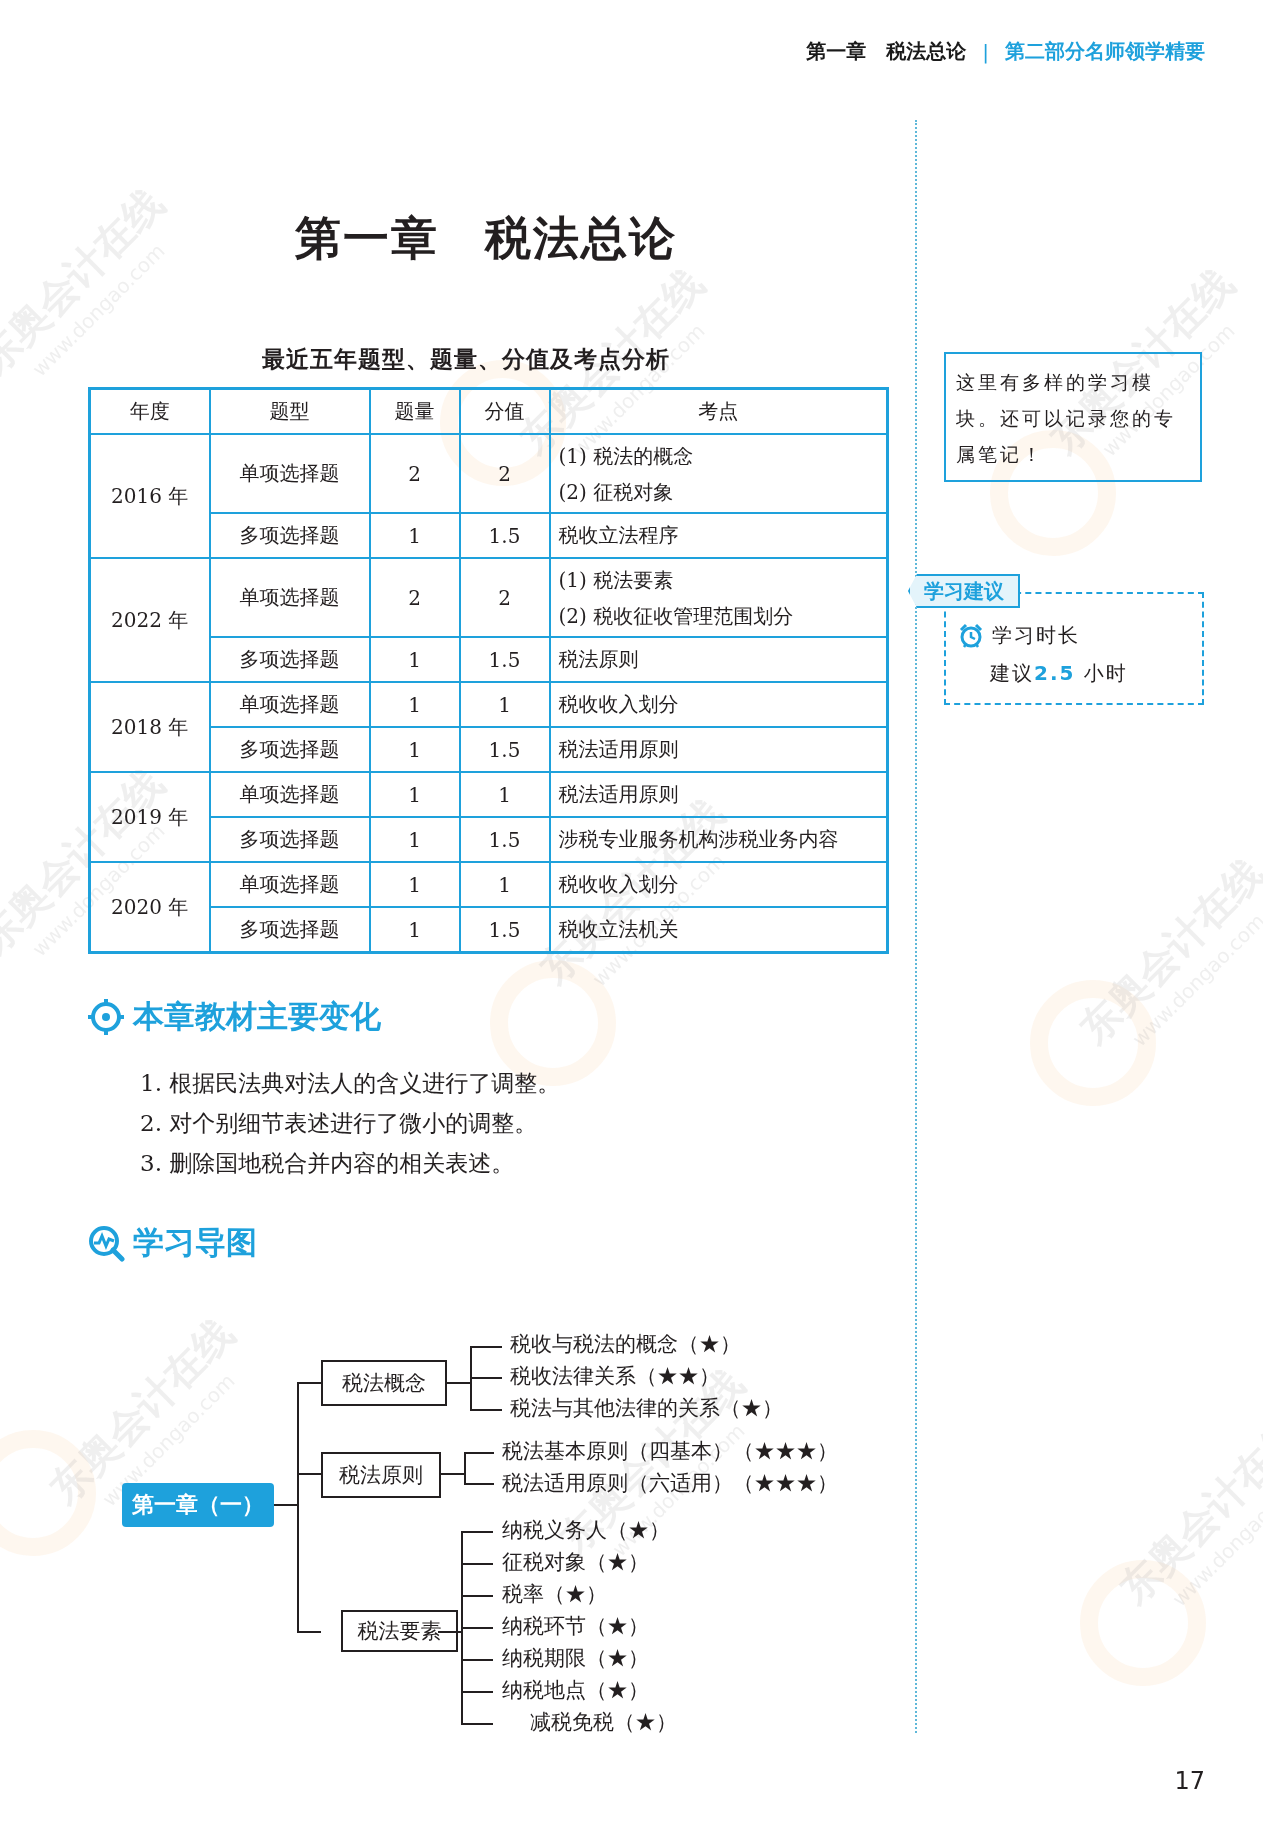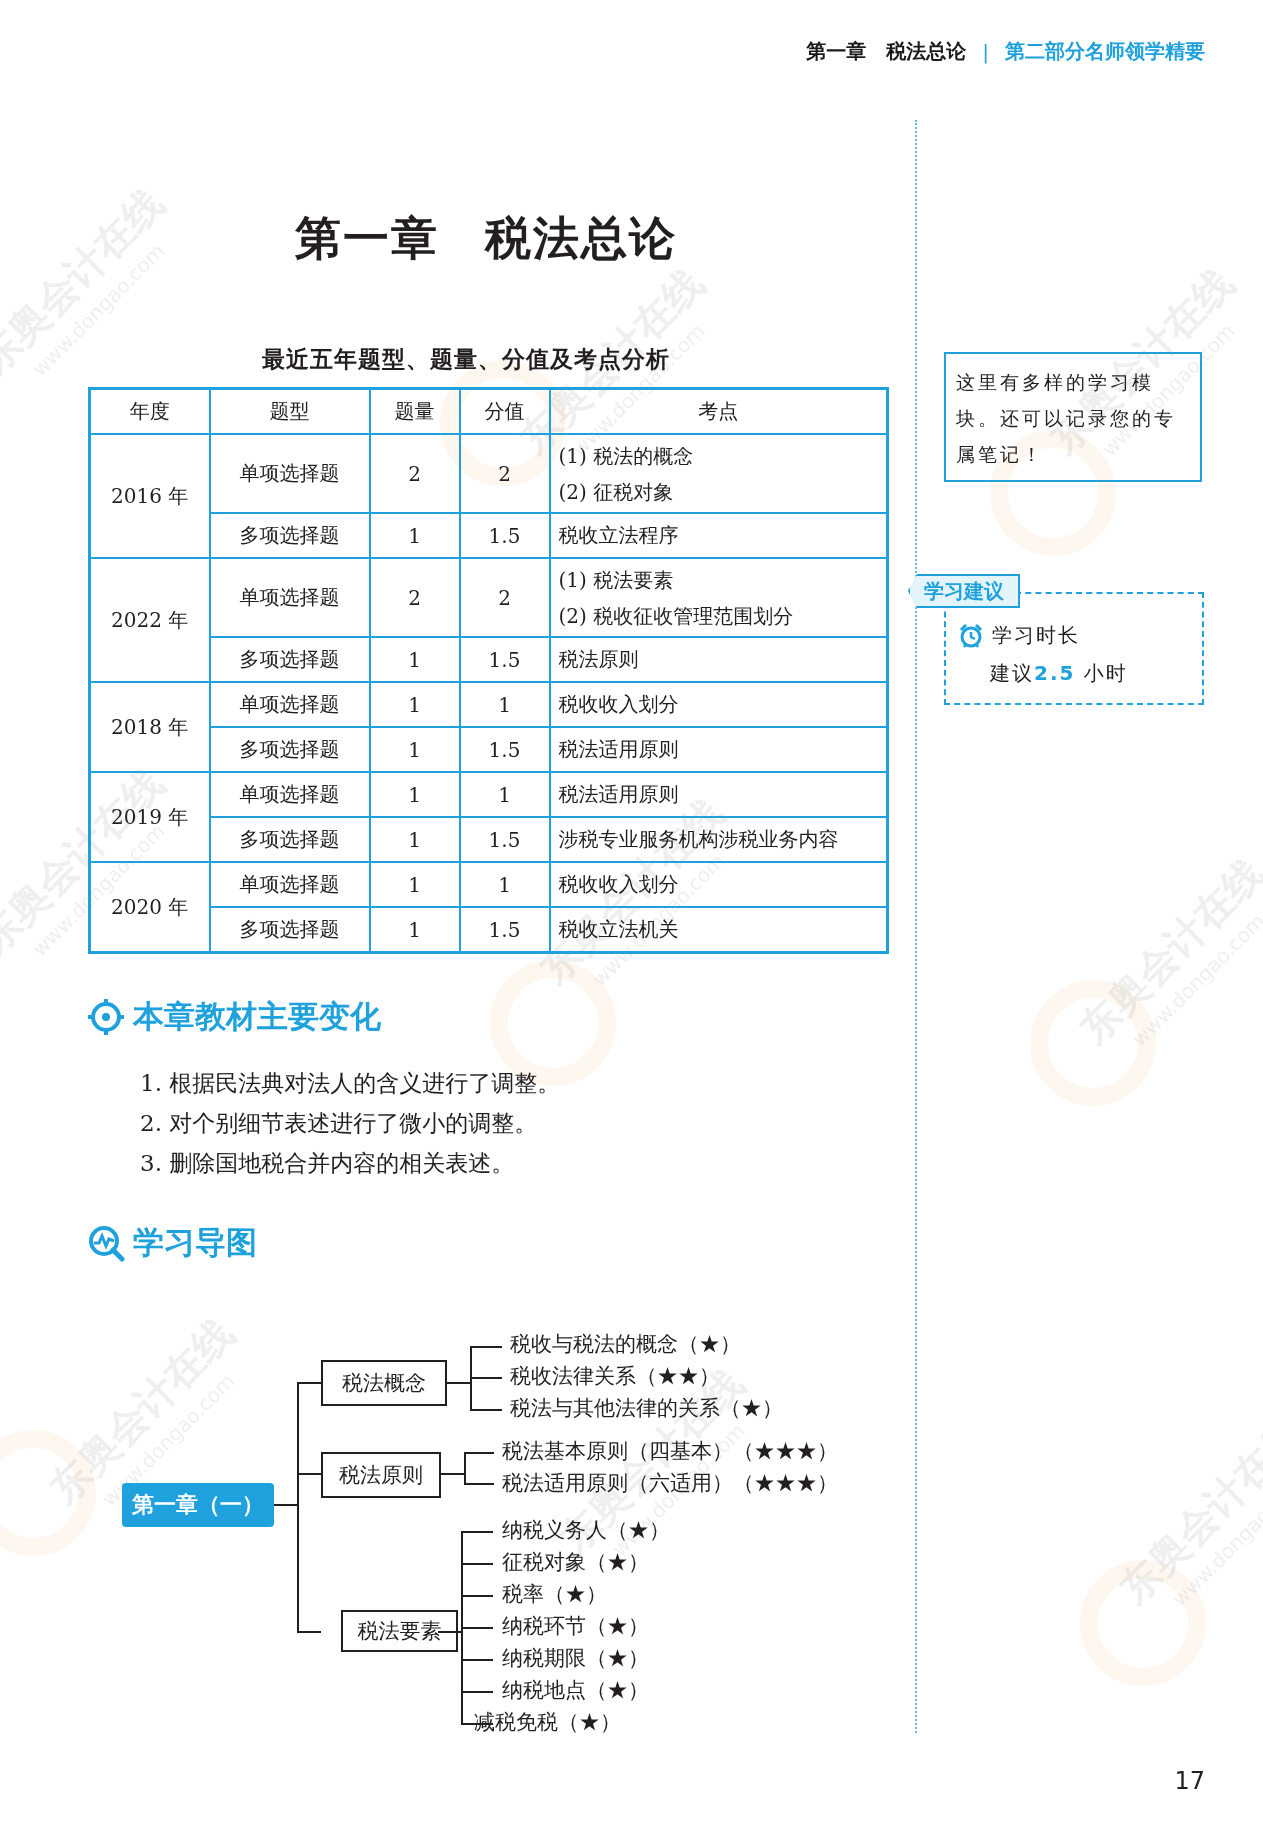--- a/index.html
+++ b/index.html
@@ -287,21 +287,21 @@
   <div class="line" style="left:461px;top:1627px;width:32px;height:2px;"></div>
   <div class="line" style="left:461px;top:1659px;width:32px;height:2px;"></div>
   <div class="line" style="left:461px;top:1691px;width:32px;height:2px;"></div>
   <div class="line" style="left:461px;top:1723px;width:32px;height:2px;"></div>
   <div class="abs mm-leaf" style="left:502px;top:1516px;">纳税义务人（★）</div>
   <div class="abs mm-leaf" style="left:502px;top:1548px;">征税对象（★）</div>
   <div class="abs mm-leaf" style="left:502px;top:1580px;">税率（★）</div>
   <div class="abs mm-leaf" style="left:502px;top:1612px;">纳税环节（★）</div>
   <div class="abs mm-leaf" style="left:502px;top:1644px;">纳税期限（★）</div>
   <div class="abs mm-leaf" style="left:502px;top:1676px;">纳税地点（★）</div>
-  <div class="abs mm-leaf" style="left:474px;top:1708px;text-align:right;">减税免税（★）</div>
+  <div class="abs mm-leaf" style="left:530px;top:1708px;text-align:right;">减税免税（★）</div>
 </div>
 
 <div class="abs note-box">这里有多样的学习模块。还可以记录您的专属笔记！</div>
 
 <div class="abs advice-box"></div>
 <div class="abs advice-tag sans">学习建议</div>
 <div class="abs advice-title">
   <svg width="26" height="26" viewBox="0 0 26 26" style="margin-right:8px;">
     <circle cx="13" cy="14" r="9" fill="none" stroke="#1ea1dc" stroke-width="3"></circle>
     <polyline points="13,9 13,14 17,16" fill="none" stroke="#1ea1dc" stroke-width="2.5"></polyline>

